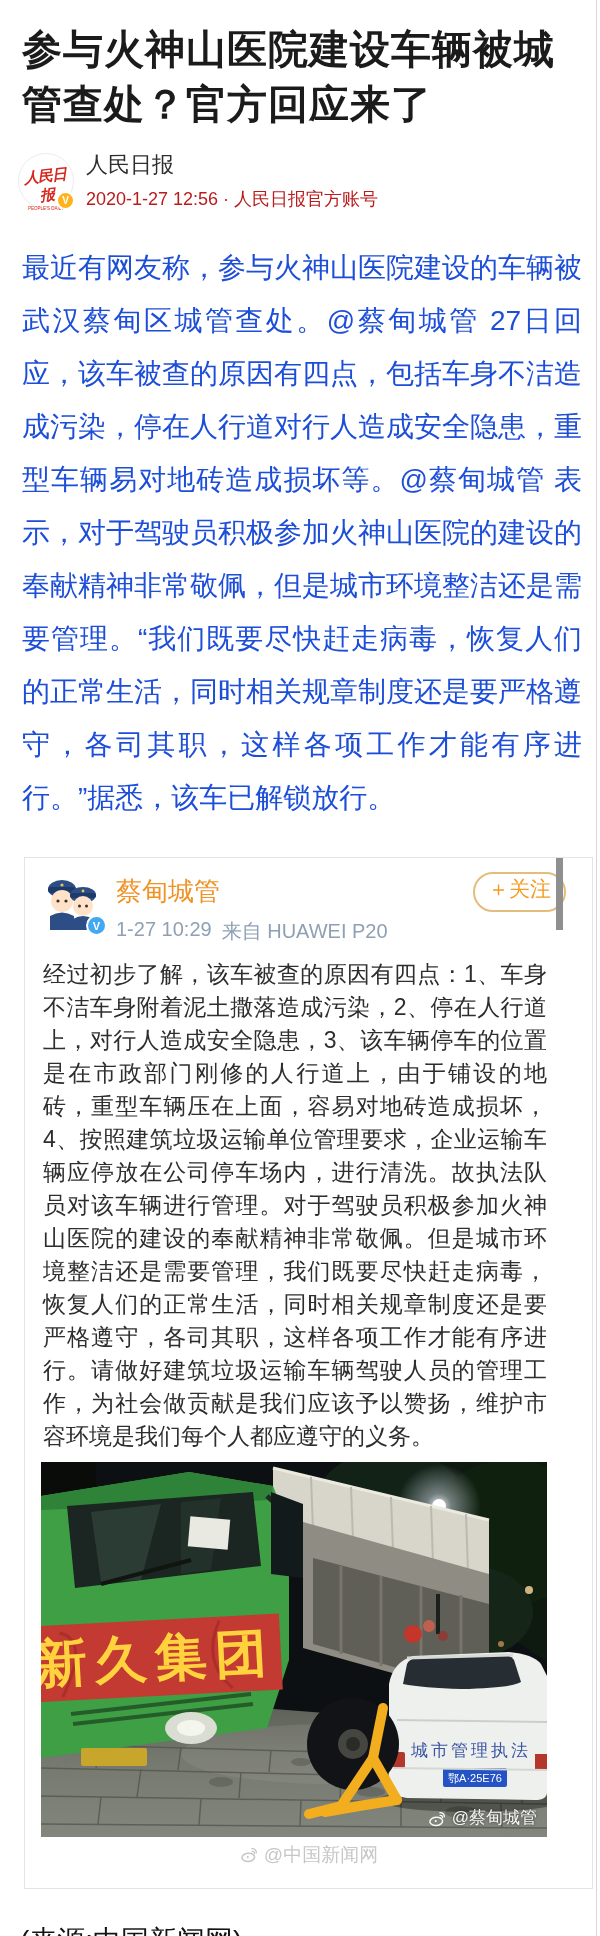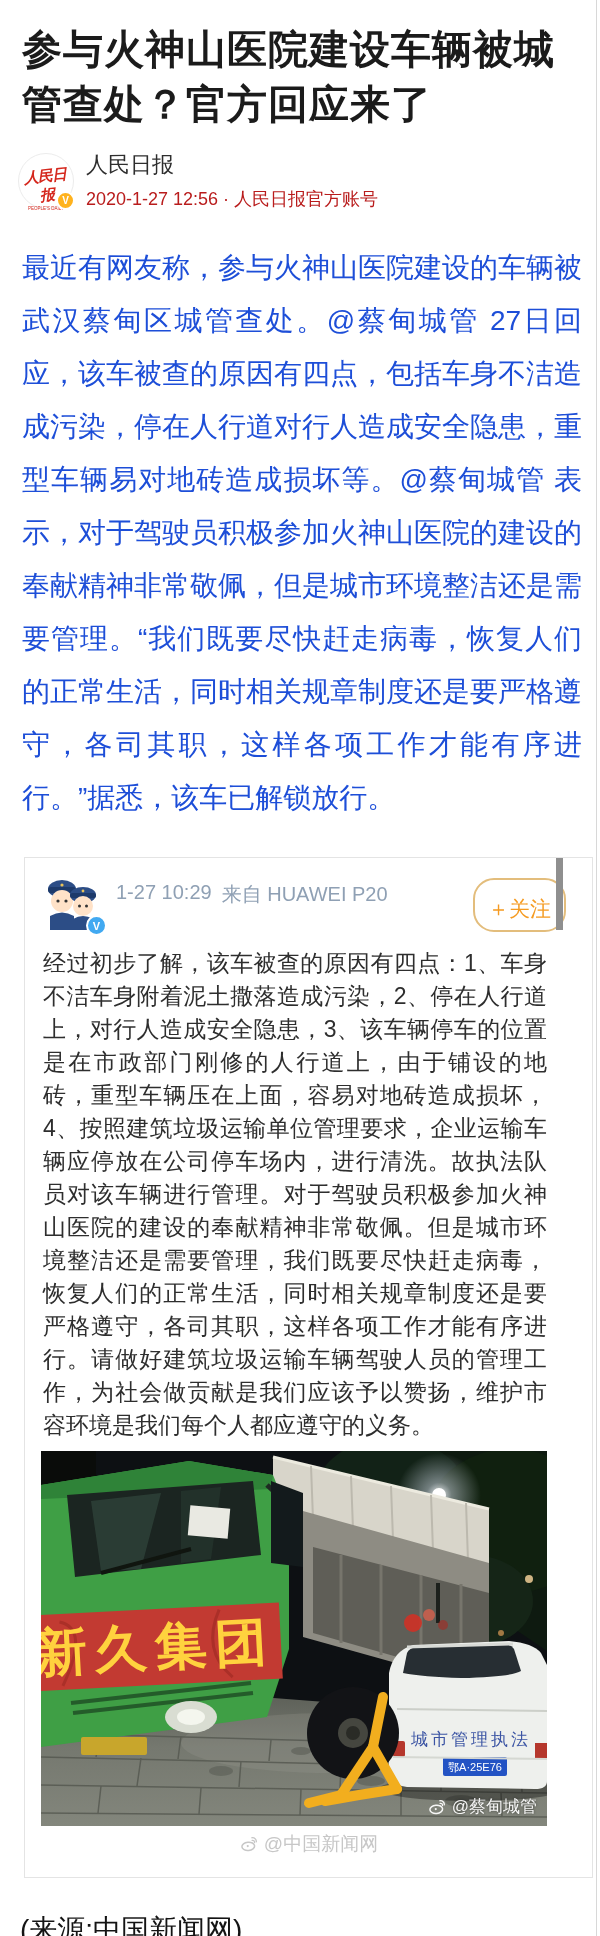--- a/index.html
+++ b/index.html
@@ -33,30 +33,30 @@
 
   .weibo-card{position:relative;margin:33px 0 0 24px;width:569px;box-sizing:border-box;
     border:1px solid #e4e4e4;background:#fff;}
   .card-scrollbar{position:absolute;top:0;left:531px;width:7px;height:72px;background:#8f8f8f;}
   .card-header{display:flex;align-items:flex-start;padding:14px 26px 0 15px;}
   .cg-avatar{width:62px;height:62px;position:relative;flex:0 0 auto;}
   .cg-avatar svg{width:62px;height:62px;display:block;}
   .cg-info{margin-left:14px;flex:1;min-width:0;}
   .cg-name{font-size:26px;color:#ef9326;margin-top:2px;}
   .cg-meta{font-size:20px;color:#8fa0b4;margin-top:9px;display:flex;gap:10px;}
-  .follow-btn{margin-top:6px;flex:0 0 auto;background:#fff;border:2px solid #e3bd7c;
-    border-radius:21px;color:#f59b22;font-size:21px;padding:15px 13px 7px;cursor:pointer;
+  .follow-btn{flex:0 0 auto;background:#fff;border:2px solid #e3bd7c;
+    border-radius:21px;color:#f59b22;font-size:21px;padding:1px 13px 7px;cursor:pointer;
     font-family:"Liberation Sans","DejaVu Sans",sans-serif;}
   .card-body{margin:13px 45px 0 18px;font-size:23px;line-height:33px;color:#2e2e2e;text-align:justify;}
   .card-body p{margin:0;}
 
   .photo-wrap{position:relative;width:506px;height:375px;margin:9px 0 0 16px;
     overflow:hidden;background:#0d1013;}
   .photo-wrap svg.photo{display:block;width:506px;height:375px;}
-  .photo-watermark{position:absolute;right:10px;bottom:8px;display:flex;align-items:center;gap:5px;
+  .photo-watermark{position:absolute;right:10px;bottom:8px;display:flex;align-items:flex-end;gap:5px;
     color:#ffffff;font-size:17px;opacity:.93;text-shadow:0 0 3px rgba(0,0,0,.6);}
   .outer-watermark{display:flex;justify-content:center;align-items:center;gap:5px;
     color:#c7c7c7;font-size:19px;margin:5px 0 16px 0;padding-bottom:4px;}
   .wm-icon{width:20px;height:20px;flex:0 0 auto;}
 
   .source-note{margin:33px 0 0 20px;font-size:28px;color:#141414;}
 
   svg text{font-family:"Liberation Sans","DejaVu Sans",sans-serif;}
 </style>
 </head>
@@ -98,20 +98,21 @@
           <rect x="30" y="21" width="26" height="5" rx="2.5" fill="#1d3a6b"></rect>
           <circle cx="43" cy="34" r="10" fill="#ffe2c8"></circle>
           <circle cx="39.5" cy="34" r="1.5" fill="#333333"></circle>
           <circle cx="46.5" cy="34" r="1.5" fill="#333333"></circle>
           <path d="M33,47 Q43,41 53,47 L53,58 L33,58 Z" fill="#2c4d86"></path>
           <circle cx="43" cy="19" r="1.4" fill="#e8c35a"></circle>
         </svg>
         <div class="badge badge-blue">V</div>
       </div>
       <div class="cg-info">
+        <div class="cg-name">蔡甸城管</div>
         <div class="cg-meta">
           <span>1-27 10:29</span>
           <span>来自 HUAWEI P20</span>
         </div>
       </div>
       <button class="follow-btn">＋关注</button>
     </div>
 
     <div class="card-body">
       <p>经过初步了解，该车被查的原因有四点：1、车身不洁车身附着泥土撒落造成污染，2、停在人行道上，对行人造成安全隐患，3、该车辆停车的位置是在市政部门刚修的人行道上，由于铺设的地砖，重型车辆压在上面，容易对地砖造成损坏，4、按照建筑垃圾运输单位管理要求，企业运输车辆应停放在公司停车场内，进行清洗。故执法队员对该车辆进行管理。对于驾驶员积极参加火神山医院的建设的奉献精神非常敬佩。但是城市环境整洁还是需要管理，我们既要尽快赶走病毒，恢复人们的正常生活，同时相关规章制度还是要严格遵守，各司其职，这样各项工作才能有序进行。请做好建筑垃圾运输车辆驾驶人员的管理工作，为社会做贡献是我们应该予以赞扬，维护市容环境是我们每个人都应遵守的义务。</p>

